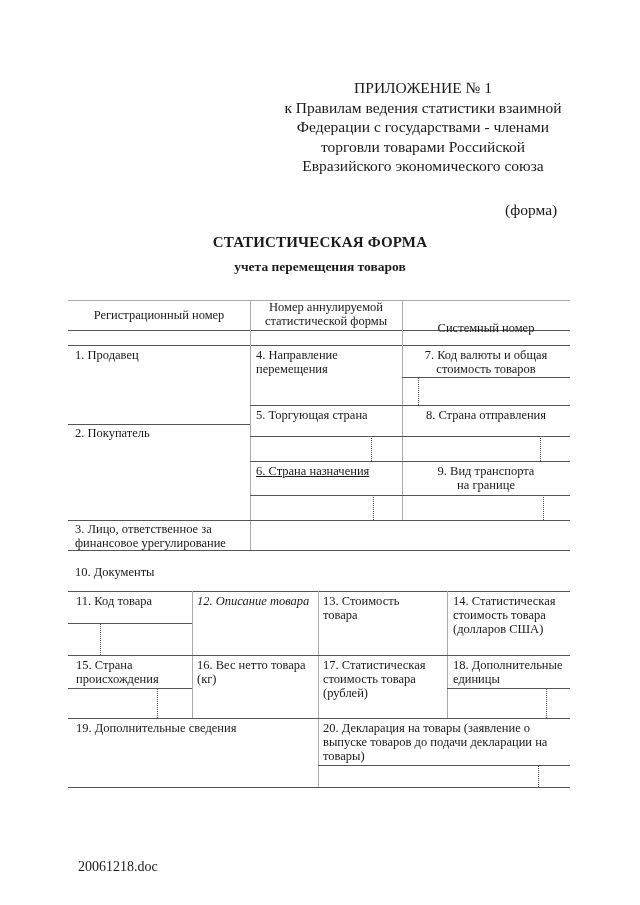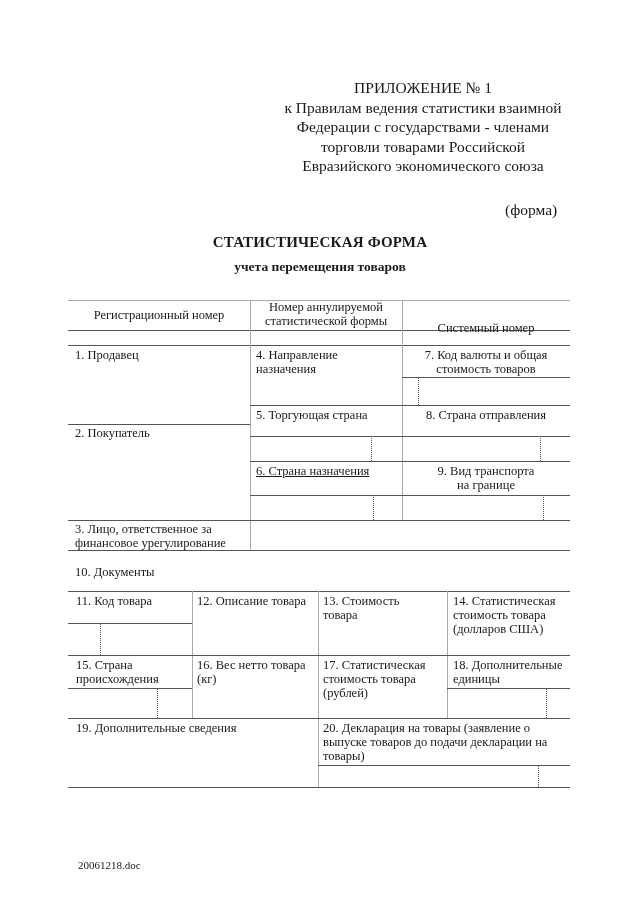--- a/index.html
+++ b/index.html
@@ -12,21 +12,21 @@
   .hg { position: absolute; height: 0; border-top: 1px solid #aaa; }
   .vg { position: absolute; width: 0; border-left: 1px solid #aaa; }
   #appendix-block { position: absolute; left: 268px; top: 78px; width: 310px; text-align: center;
                     font-size: 15.5px; line-height: 19.5px; }
   #appendix-block div { white-space: nowrap; }
   #form-label { position: absolute; left: 505px; top: 201px; font-size: 15.5px; }
   #form-title { position: absolute; left: 0; width: 640px; top: 234px; text-align: center;
                 font-weight: bold; font-size: 15px; letter-spacing: 0.2px; }
   #form-subtitle { position: absolute; left: 0; width: 640px; top: 259px; text-align: center;
                    font-weight: bold; font-size: 13.5px; }
-  #doc-filename { position: absolute; left: 78px; top: 859px; font-size: 11px; }
+  #doc-filename { position: absolute; left: 78px; top: 859px; font-size: 14px; }
 </style>
 </head>
 <body>
 
 <div id="appendix-block">
   <div>ПРИЛОЖЕНИЕ № 1</div>
   <div>к Правилам ведения статистики взаимной</div>
   <div>Федерации с государствами - членами</div>
   <div>торговли товарами Российской</div>
   <div>Евразийского экономического союза</div>
@@ -62,21 +62,21 @@
   <div class="h" style="left:68px; top:550px; width:502px;"></div>
 </div>
 
 <div class="t c" style="left:68px; top:308px; width:182px;">Регистрационный номер</div>
 <div class="t c" style="left:250px; top:300px; width:152px;">Номер аннулируемой</div>
 <div class="t c" style="left:250px; top:314px; width:152px;">статистической формы</div>
 <div class="t c" style="left:402px; top:308px; width:168px;margin-top:13px;">Системный номер</div>
 
 <div class="t" style="left:75px; top:348px;">1. Продавец</div>
 <div class="t" style="left:256px; top:348px;">4. Направление</div>
-<div class="t" style="left:256px; top:362px;">назначения</div>
+<div class="t" style="left:256px; top:362px;">перемещения</div>
 <div class="t c" style="left:402px; top:348px; width:168px;">7. Код валюты и общая</div>
 <div class="t c" style="left:402px; top:362px; width:168px;">стоимость товаров</div>
 
 <div class="t" style="left:75px; top:426px;">2. Покупатель</div>
 <div class="t" style="left:256px; top:408px;">5. Торгующая страна</div>
 <div class="t c" style="left:402px; top:408px; width:168px;">8. Страна отправления</div>
 
 <div class="t" style="left:256px; top:464px;text-decoration:underline;">6. Страна назначения</div>
 <div class="t c" style="left:402px; top:464px; width:168px;">9. Вид транспорта</div>
 <div class="t c" style="left:402px; top:478px; width:168px;">на границе</div>
@@ -105,21 +105,21 @@
 
   <div class="h" style="left:68px; top:718px; width:502px;"></div>
 
   <div class="h" style="left:318px; top:765px; width:252px;"></div>
   <div class="vd" style="left:538px; top:765px; height:22px;"></div>
 
   <div class="h" style="left:68px; top:787px; width:502px;"></div>
 </div>
 
 <div class="t" style="left:76px; top:594px;">11. Код товара</div>
-<div class="t" style="left:197px; top:594px;">12. Описание товара</div>
+<div class="t" style="left:197px; top:594px;font-style:italic;">12. Описание товара</div>
 <div class="t" style="left:323px; top:594px;">13. Стоимость</div>
 <div class="t" style="left:323px; top:608px;">товара</div>
 <div class="t" style="left:453px; top:594px;">14. Статистическая</div>
 <div class="t" style="left:453px; top:608px;">стоимость товара</div>
 <div class="t" style="left:453px; top:622px;">(долларов США)</div>
 
 <div class="t" style="left:76px; top:658px;">15. Страна</div>
 <div class="t" style="left:76px; top:672px;">происхождения</div>
 <div class="t" style="left:197px; top:658px;">16. Вес нетто товара</div>
 <div class="t" style="left:197px; top:672px;">(кг)</div>

